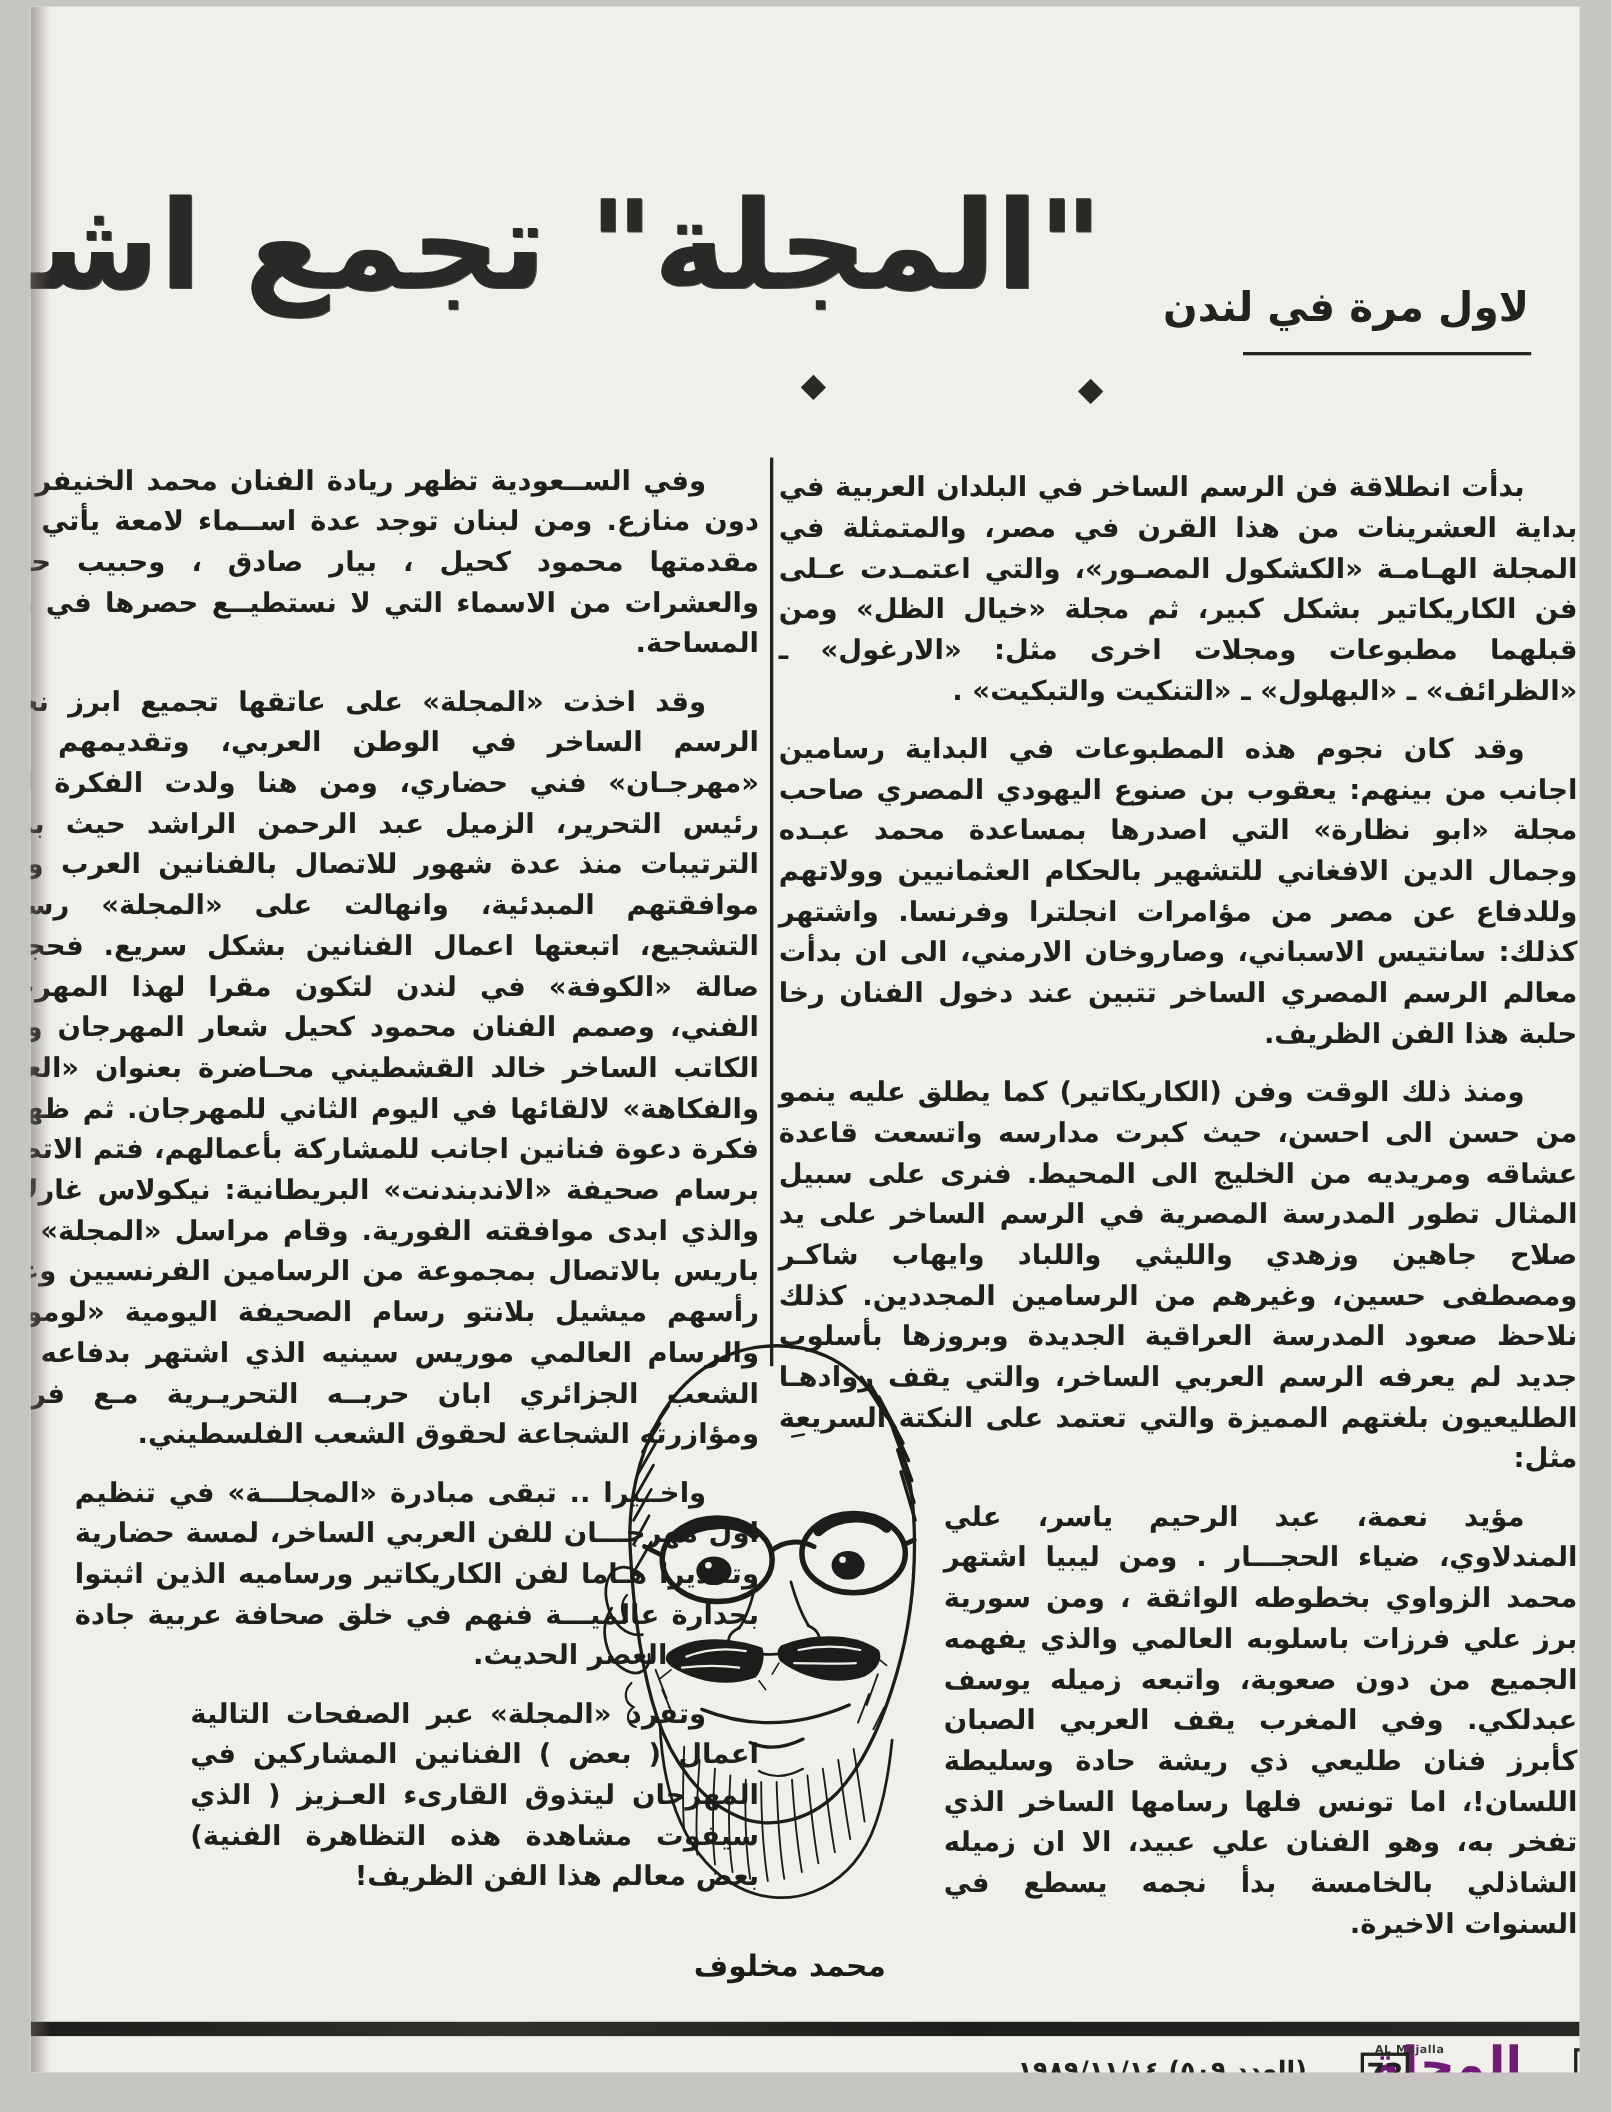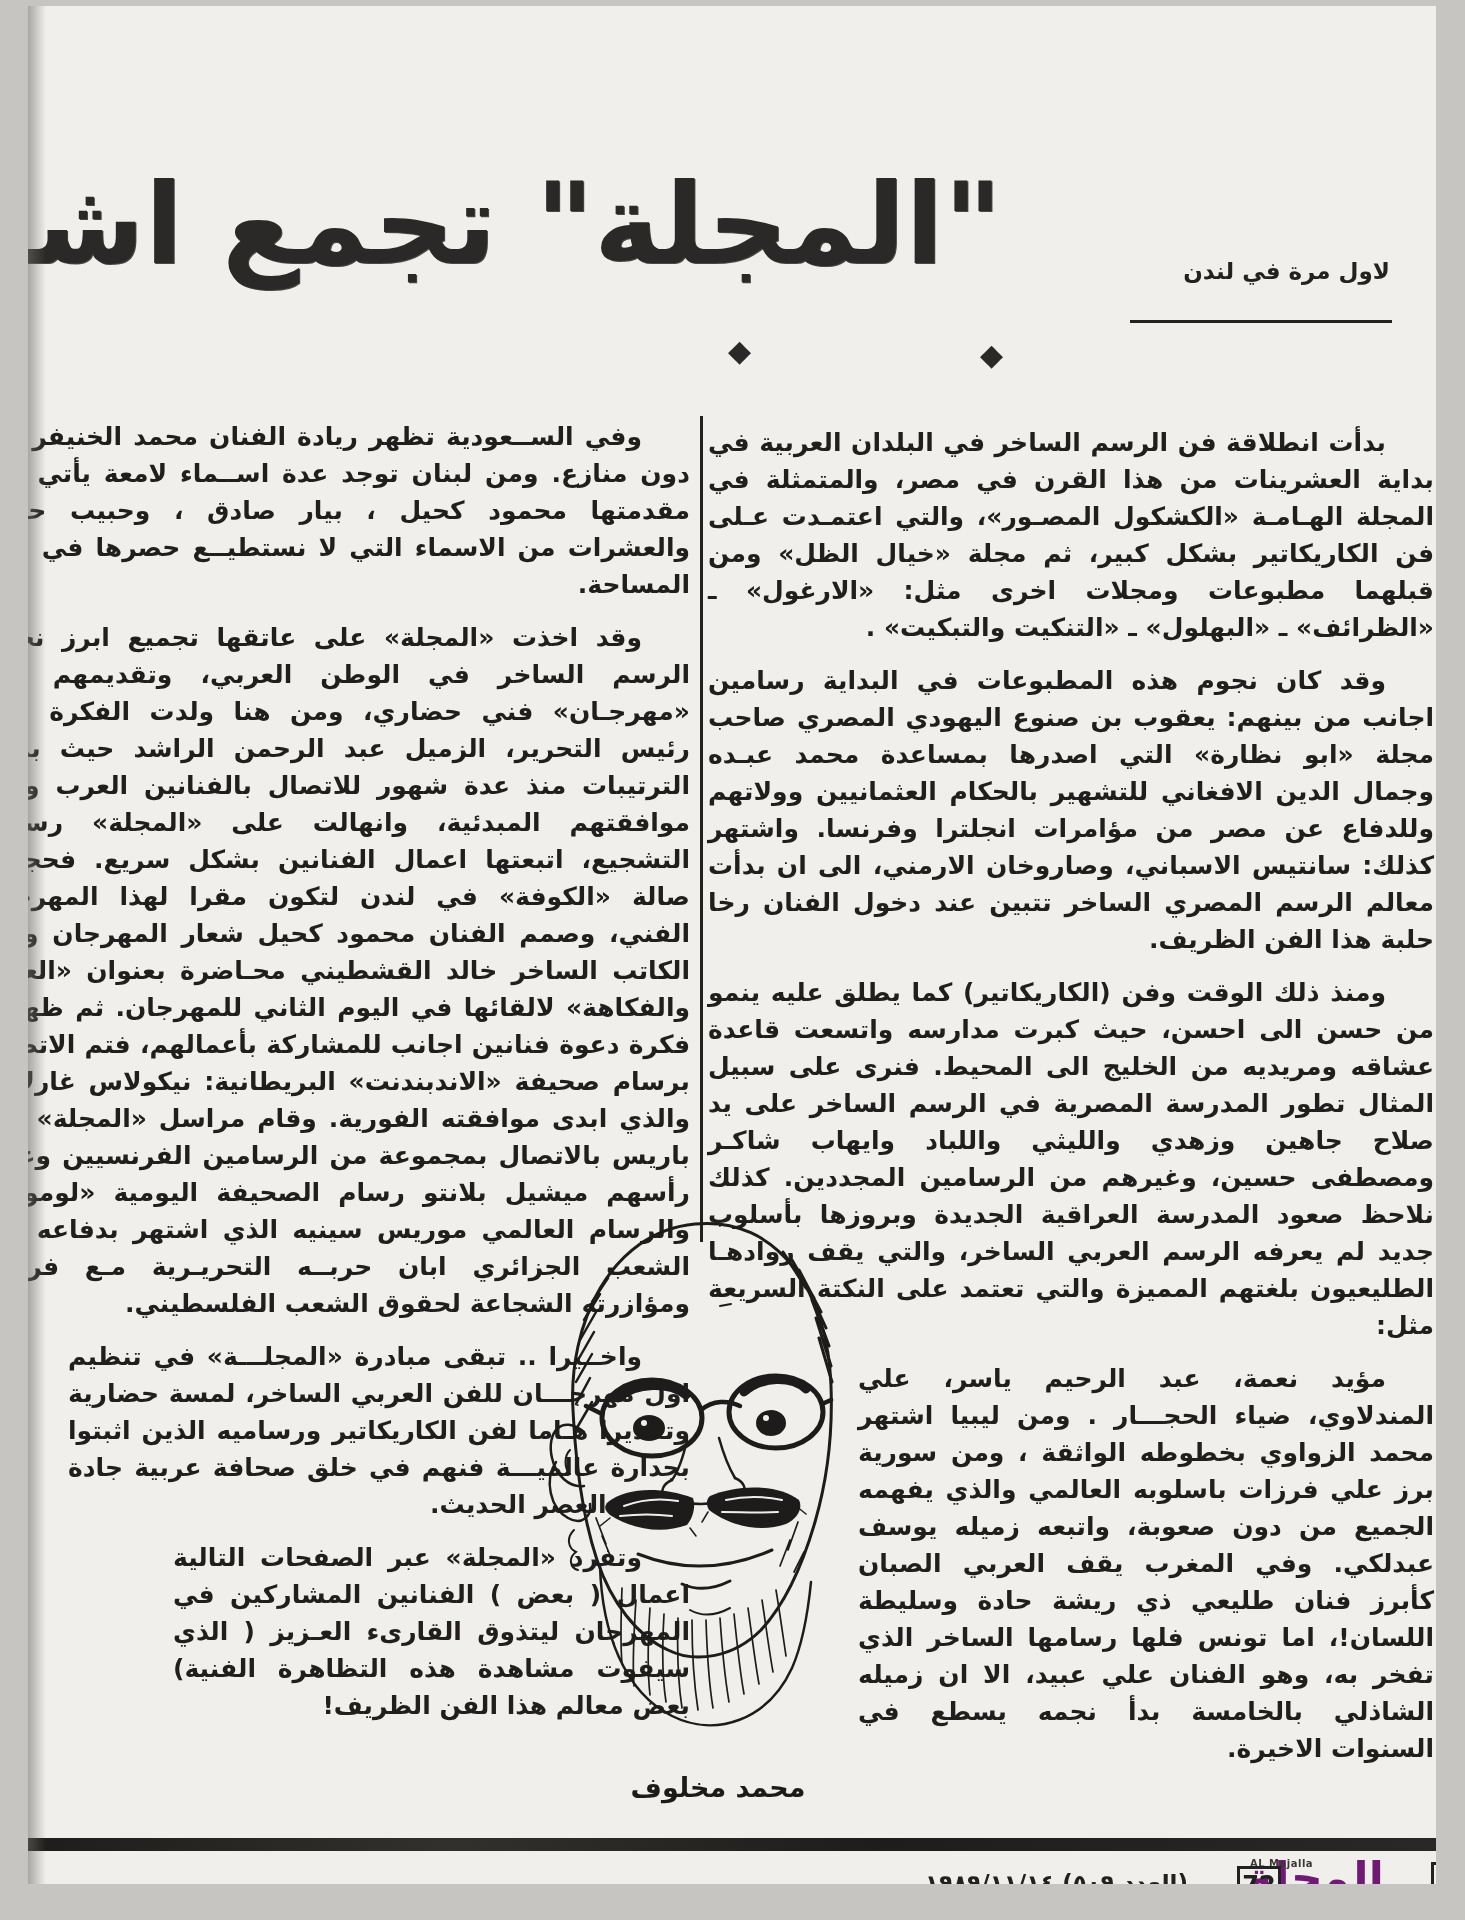--- a/index.html
+++ b/index.html
@@ -27,21 +27,21 @@
     z-index:5;
   }
   .photo-corner .photo-caption{
     position:absolute;left:2px;bottom:30px;
     color:#d8d4cf;font-size:18px;font-weight:bold;
     direction:rtl;white-space:nowrap;
   }
   
   .kicker{
     position:absolute;right:46px;top:252px;
-    font-size:23px;font-weight:bold;color:#242220;
+    font-size:37px;font-weight:bold;color:#242220;
     direction:rtl;white-space:nowrap;
   }
   .kicker-underline{
     position:absolute;left:1102px;top:314px;width:262px;height:3px;
     background:#242220;
   }
   
   .headline{
     position:absolute;right:434px;top:146px;
     font-size:112px;line-height:1.3;font-weight:bold;color:#2b2927;

